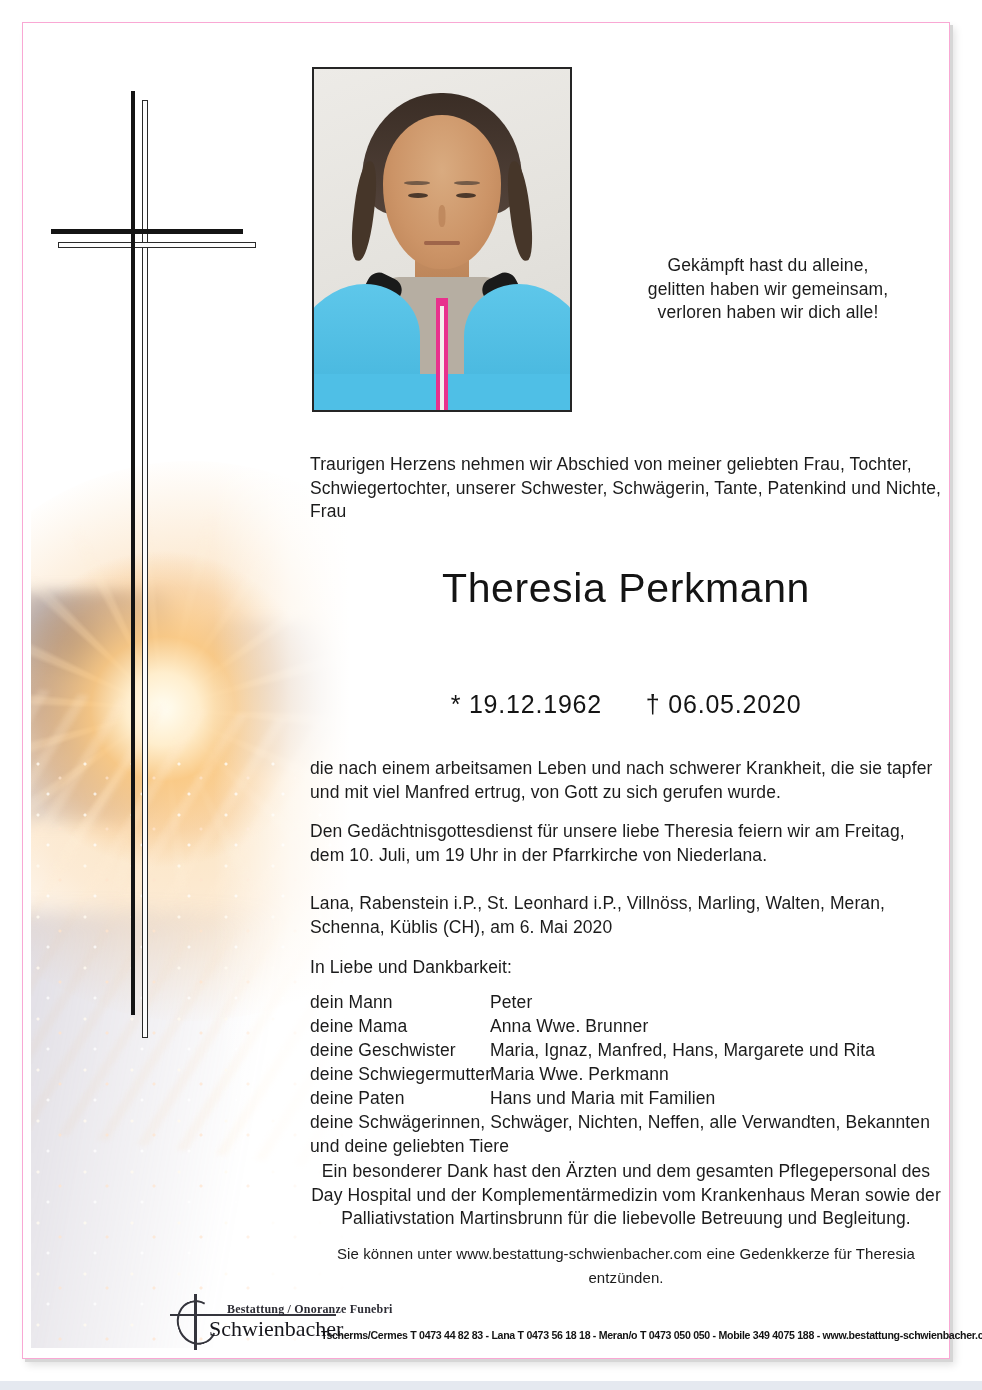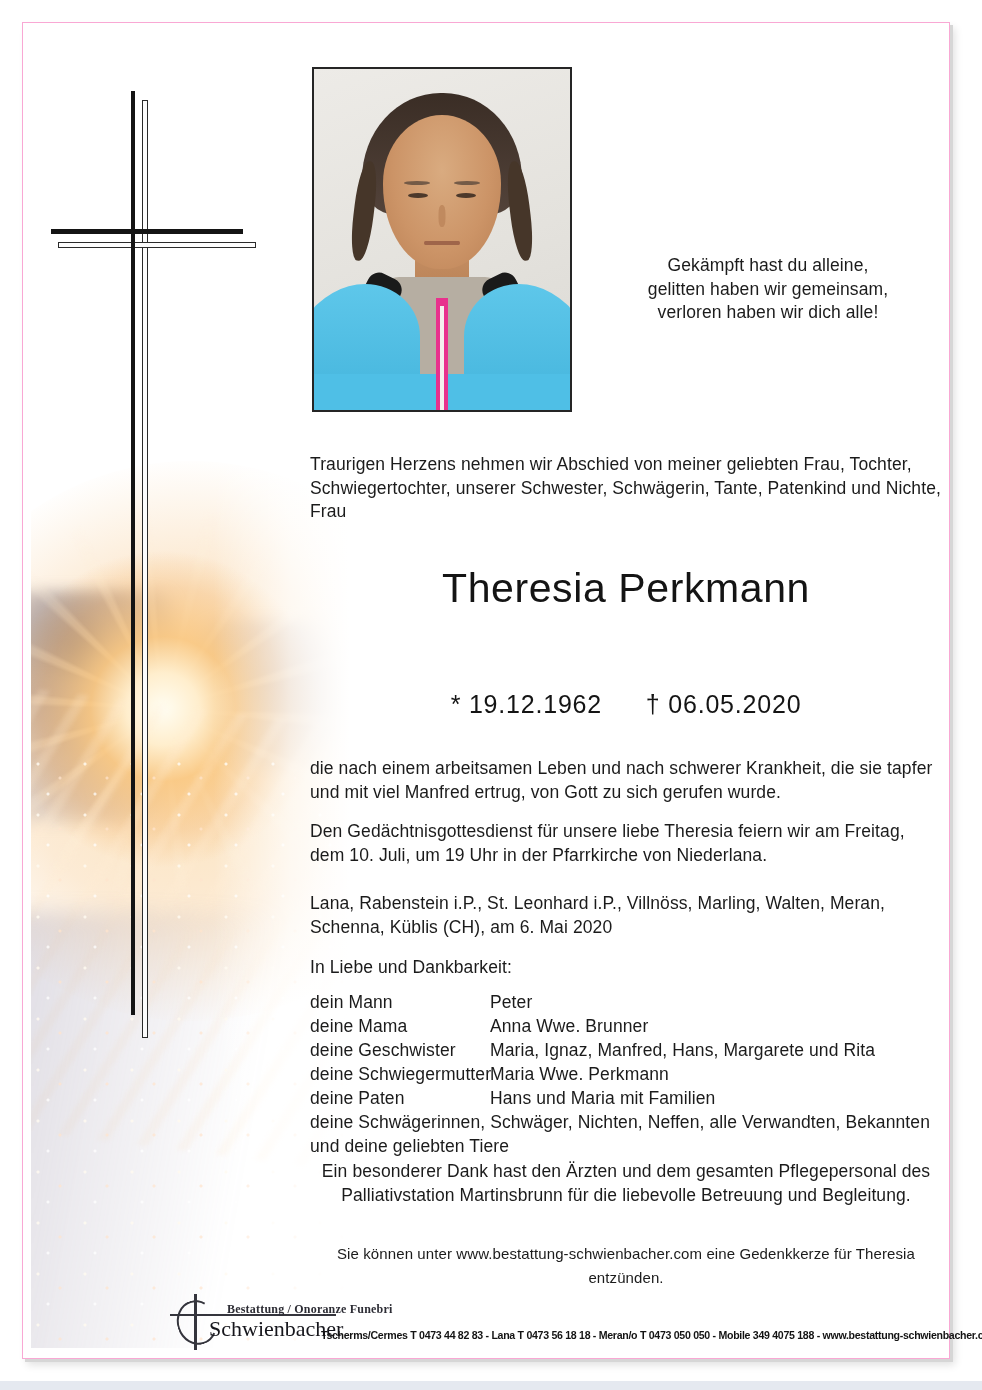--- a/index.html
+++ b/index.html
@@ -201,20 +201,21 @@
       </div>
       <div class="family-row">
         <span class="family-label">deine Paten</span>
         <span class="family-value">Hans und Maria mit Familien</span>
       </div>
       <div class="family-note">deine Schwägerinnen, Schwäger, Nichten, Neffen, alle Verwandten, Bekannten und deine geliebten Tiere</div>
     </div>
 
     <div class="txt col thanks">
       <div>Ein besonderer Dank hast den Ärzten und dem gesamten Pflegepersonal des</div>
+      <div>Day Hospital und der Komplementärmedizin vom Krankenhaus Meran sowie der</div>
       <div>Palliativstation Martinsbrunn  für die liebevolle Betreuung und Begleitung.</div>
     </div>
 
     <div class="txt col candle">Sie können unter www.bestattung-schwienbacher.com eine Gedenkkerze für Theresia entzünden.</div>
 
     <div class="logo-circle"></div>
     <div class="logo-cross-v"></div>
     <div class="logo-cross-h"></div>
     <div class="brand-top">Bestattung / Onoranze Funebri</div>
     <div class="brand-name">Schwienbacher</div>

